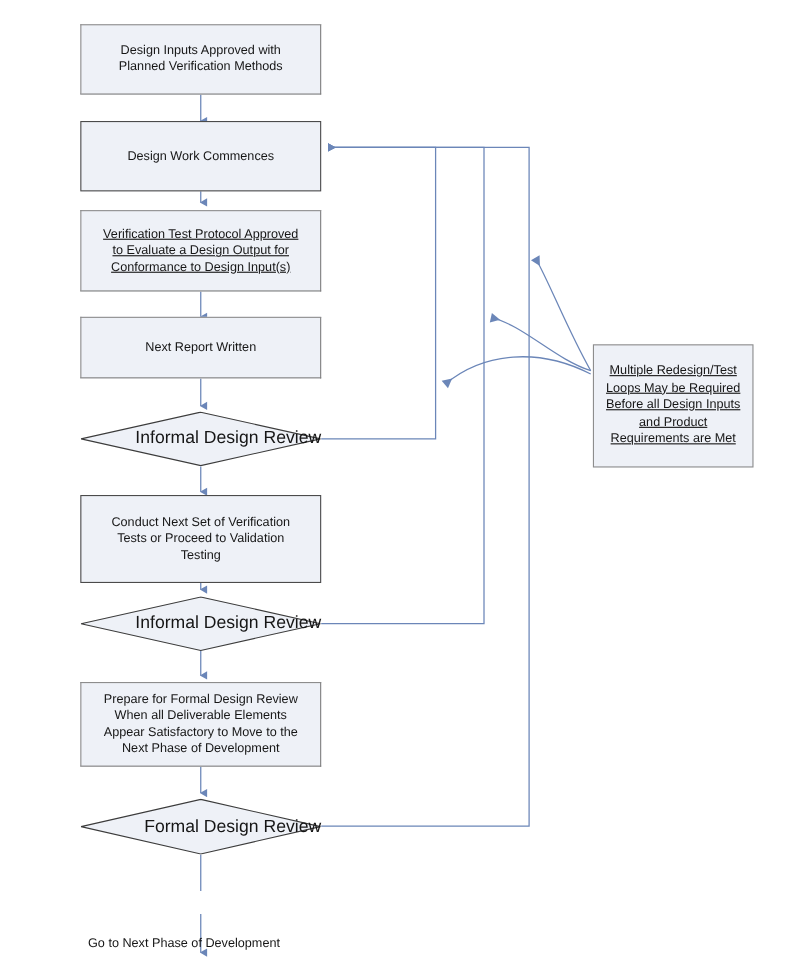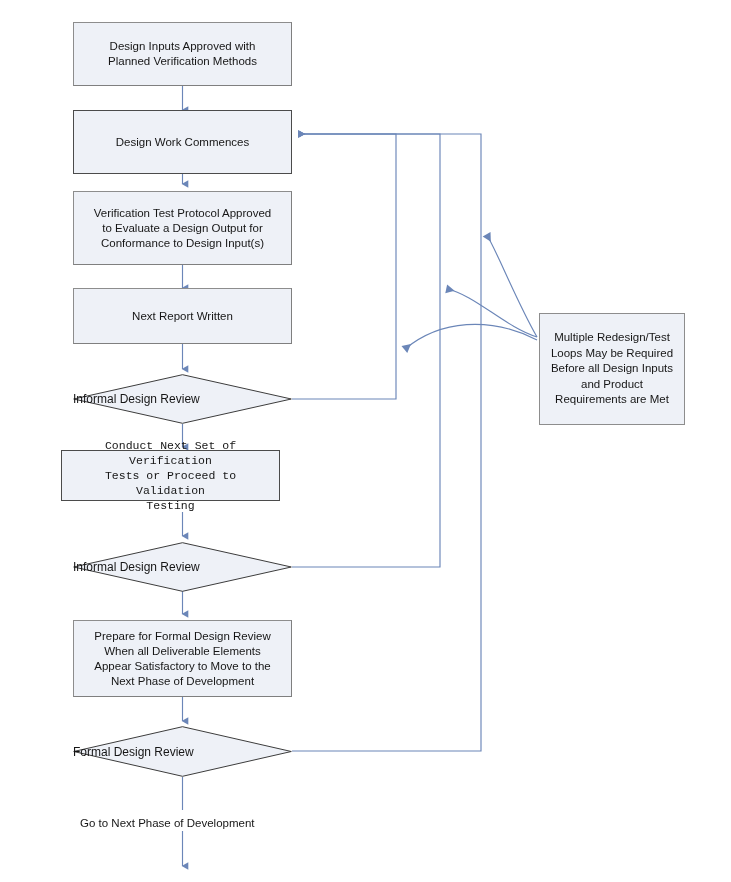--- a/index.html
+++ b/index.html
@@ -26,21 +26,21 @@
     left: 0;
     width: 731px;
     height: 882px;
     pointer-events: none;
   }
   .node {
     position: absolute;
     box-sizing: border-box;
     display: flex;
     align-items: center;
-    justify-content: flex-start;
+    justify-content: flex-end;
     text-align: center;
   }
   .proc {
     background: #eef1f7;
     border: 1px solid #8d8d8d;
     border-right-color: #7f7f7f;
     border-bottom-color: #7f7f7f;
     color: #161616;
     font-size: 11.5px;
     line-height: 15px;
@@ -49,24 +49,25 @@
   .proc.dark {
     border-color: #4b4b4b;
   }
   .note {
     background: #eef1f7;
     border: 1px solid #8d8d8d;
     color: #161616;
     font-size: 11.5px;
     line-height: 15.5px;
     padding: 4px 7px;
+    text-decoration: underline;
   }
   .decision {
     color: #161616;
-    font-size: 12px;
+    font-size: 16px;
     line-height: 14px;
     background: transparent;
     border: 0;
   }
   .decision .dtext {
     position: relative;
     z-index: 2;
   }
   .decision .dshape {
     position: absolute;
@@ -75,20 +76,21 @@
     width: 100%;
     height: 100%;
     z-index: 1;
   }
   .freetext {
     position: absolute;
     color: #161616;
     font-size: 11.5px;
     line-height: 15px;
     white-space: nowrap;
+    margin-top: 35px;
   }
   .nlabel {
     display: block;
     width: 100%;
     white-space: pre-line;
   }
 </style>
 </head>
 <body>
 
@@ -134,38 +136,38 @@
 
   <div class="node proc" style="left:73px; top:22px; width:219px; height:64px;">
     <span class="nlabel">Design Inputs Approved with
 Planned Verification Methods</span>
   </div>
 
   <div class="node proc dark" style="left:73px; top:110px; width:219px; height:64px;">
     <span class="nlabel">Design Work Commences</span>
   </div>
 
-  <div class="node proc" style="left:73px; top:191px; width:219px; height:74px;">
+  <div class="node proc" style="left:73px; top:191px; width:219px; height:74px;text-decoration:underline;">
     <span class="nlabel">Verification Test Protocol Approved
 to Evaluate a Design Output for
 Conformance to Design Input(s)</span>
   </div>
 
   <div class="node proc" style="left:73px; top:288px; width:219px; height:56px;">
     <span class="nlabel">Next Report Written</span>
   </div>
 
   <div class="node decision" style="left:73px; top:374px; width:219px; height:50px;">
     <svg class="dshape" viewBox="0 0 219 50" preserveAspectRatio="none" xmlns="http://www.w3.org/2000/svg">
       <polygon points="109.5,0.7 218.3,25 109.5,49.3 0.7,25" fill="#eef1f7" stroke="#3c3c3c" stroke-width="1"></polygon>
     </svg>
     <span class="dtext">Informal Design Review</span>
   </div>
 
-  <div class="node proc dark" style="left:61px; top:450px; width:219px; height:51px;font-family:Liberation Mono, monospace;">
+  <div class="node proc dark" style="left:73px; top:450px; width:219px; height:80px;">
     <span class="nlabel">Conduct Next Set of Verification
 Tests or Proceed to Validation
 Testing</span>
   </div>
 
   <div class="node decision" style="left:73px; top:542px; width:219px; height:50px;">
     <svg class="dshape" viewBox="0 0 219 50" preserveAspectRatio="none" xmlns="http://www.w3.org/2000/svg">
       <polygon points="109.5,0.7 218.3,25 109.5,49.3 0.7,25" fill="#eef1f7" stroke="#3c3c3c" stroke-width="1"></polygon>
     </svg>
     <span class="dtext">Informal Design Review</span>

